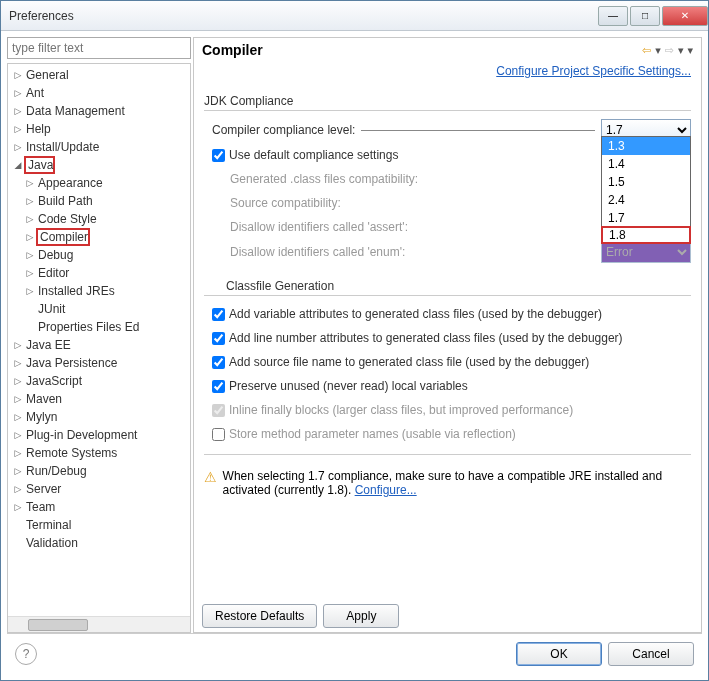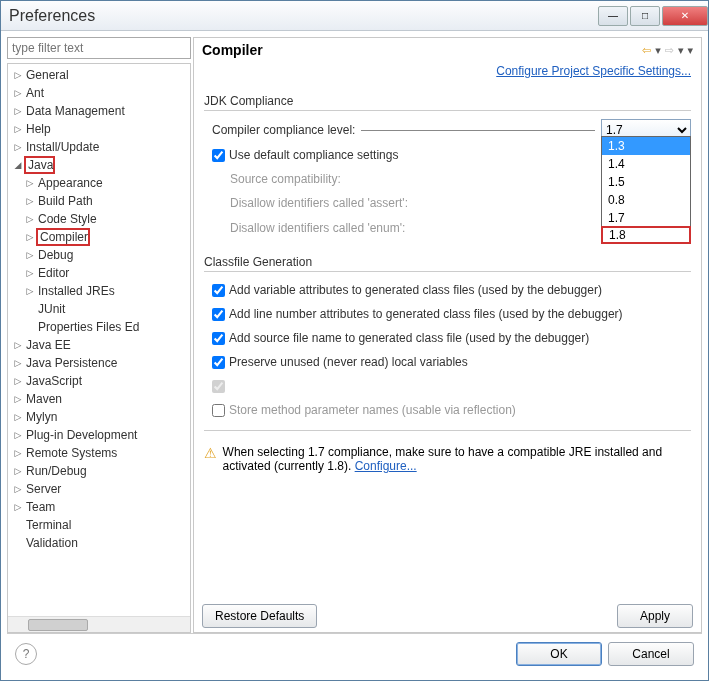--- a/index.html
+++ b/index.html
@@ -1,19 +1,19 @@
 <!DOCTYPE html>
 <html><head>
 <meta charset="utf-8">
 <style>
 * { box-sizing: border-box; margin: 0; padding: 0; font-family: "Segoe UI", Tahoma, sans-serif; font-size: 12px; }
 body { background: #f0f0f0; width: 709px; height: 681px; overflow: hidden; }
 .window { width: 709px; height: 681px; border: 1px solid #5a7fa0; background: #fff; display: flex; flex-direction: column; }
 .titlebar { height: 30px; background: linear-gradient(#fdfdfe, #e8edf3); display: flex; align-items: center; padding: 0 0 0 8px; border-bottom: 1px solid #c0c8d0; }
-.titlebar .title { flex: 1; color: #333; font-size: 16px; }
+.titlebar .title { flex: 1; color: #333; font-size: 12px; }
 .titlebar .btns { display: flex; }
 .titlebar .btn { width: 30px; height: 20px; margin-left: 2px; border: 1px solid #9aa; border-radius: 2px; display: flex; align-items: center; justify-content: center; font-size: 10px; }
 .titlebar .btn.min { background: linear-gradient(#f0f4f8,#d8e0e8); }
 .titlebar .btn.max { background: linear-gradient(#f0f4f8,#d8e0e8); }
 .titlebar .btn.close { background: linear-gradient(#f08080,#d04040); color: #fff; width: 46px; }
 .body { flex: 1; display: flex; flex-direction: column; padding: 6px; }
 .main { flex: 1; display: flex; gap: 2px; }
 .left { width: 184px; display: flex; flex-direction: column; }
 .filter { width: 100%; height: 22px; border: 1px solid #aaa; padding: 2px 4px; color: #888; margin-bottom: 4px; }
 .tree-wrap { flex: 1; border: 1px solid #c8c8c8; background: #fff; overflow: hidden; position: relative; }
@@ -46,21 +46,21 @@
 input[type=checkbox] { margin-right: 4px; vertical-align: middle; }
 .check-label { color: #333; text-align: center; }
 .check-label.disabled { color: #999; }
 .indent-row { padding-left: 18px; }
 .dropdown-overlay { position: absolute; right: 10px; top: 52px; width: 90px; background: #fff; border: 1px solid #666; z-index: 10; }
 .dropdown-overlay .opt { padding: 1px 6px; height: 18px; display: flex; align-items: center; }
 .dropdown-overlay .opt.selected { background: #3399ff; color: #fff; }
 .dropdown-overlay .opt.highlighted { border: 2px solid #d03030; margin: -1px; position: relative; }
 .warn-row { display: flex; gap: 6px; padding: 6px 0; }
 .warn-icon { color: #e0a020; font-size: 14px; }
-.btn-row { display: flex; justify-content: space-between; gap: 6px; padding: 6px 8px 4px; }
+.btn-row { display: flex; justify-content: flex-start; gap: 6px; padding: 6px 8px 4px; }
 button.std { min-width: 76px; height: 24px; border: 1px solid #9aa4b0; background: linear-gradient(#fdfdfd,#e6e8ea); border-radius: 3px; padding: 0 12px; }
 button.std.primary { border: 1px solid #4a80c0; box-shadow: 0 0 0 1px #88b0e0 inset; }
 .bottom { border-top: 1px solid #ccc; padding: 8px; display: flex; align-items: center; }
 .help-icon { width: 22px; height: 22px; border: 1px solid #aaa; border-radius: 11px; display: flex; align-items: center; justify-content: center; color: #777; }
 .bottom .sp { flex: 1; }
 .compliance-row { display:flex; align-items:center; margin:4px 0; }
 .compliance-row .lbl { color:#333; }
 .compliance-row .line { flex:1; border-top:1px solid #888; margin:0 6px; }
 </style>
 </head>
@@ -216,62 +216,66 @@
               <span class="lbl">Compiler compliance level:</span>
               <span class="line"></span>
               <select class="combo"><option>1.7</option></select>
             </div>
             <div class="row">
               <input type="checkbox" checked="" style="">
               <span class="check-label">Use default compliance settings</span>
             </div>
             <div class="indent-row">
               <div class="row">
+                  <span class="label disabled">Generated .class files compatibility:</span>
+                </div>
+              <div class="row">
                   <span class="label disabled">Source compatibility:</span>
                 </div>
               <div class="row">
                   <span class="label disabled">Disallow identifiers called 'assert':</span>
                 </div>
               <div class="row">
                 <span class="label disabled">Disallow identifiers called 'enum':</span>
                 <select class="combo disabled" disabled=""><option>Error</option></select>
               </div>
             </div>
           </div>
 
           <div class="dropdown-overlay" id="dropdown">
               <div class="opt selected">1.3</div>
               <div class="opt">1.4</div>
               <div class="opt">1.5</div>
-              <div class="opt">0.8</div>
+              <div class="opt">2.4</div>
               <div class="opt">1.7</div>
               <div class="opt highlighted">1.8</div>
             </div>
 
-          <div class="group-label" style="margin-top:16px;">Classfile Generation</div>
+          <div class="group-label" style="margin-top:16px;margin-left:22px;">Classfile Generation</div>
           <div class="group-line"></div>
           <div style="padding-left:8px;">
             <div class="row">
                 <input type="checkbox" checked="" style="">
                 <span class="check-label">Add variable attributes to generated class files (used by the debugger)</span>
               </div>
             <div class="row">
                 <input type="checkbox" checked="" style="">
                 <span class="check-label">Add line number attributes to generated class files (used by the debugger)</span>
               </div>
             <div class="row">
                 <input type="checkbox" checked="" style="">
                 <span class="check-label">Add source file name to generated class file (used by the debugger)</span>
               </div>
             <div class="row">
                 <input type="checkbox" checked="" style="">
                 <span class="check-label">Preserve unused (never read) local variables</span>
               </div>
             <div class="row">
                 <input type="checkbox" checked="" disabled="" style="">
+                <span class="check-label disabled">Inline finally blocks (larger class files, but improved performance)</span>
               </div>
             <div class="row">
                 <input type="checkbox" style="">
                 <span class="check-label disabled">Store method parameter names (usable via reflection)</span>
               </div>
           </div>
           <div class="group-line" style="margin-top:10px;"></div>
           <div class="warn-row">
             <span class="warn-icon">⚠</span>
             <span><span>When selecting 1.7 compliance, make sure to have a compatible JRE installed and activated (currently 1.8).</span> <span class="link">Configure...</span></span>

